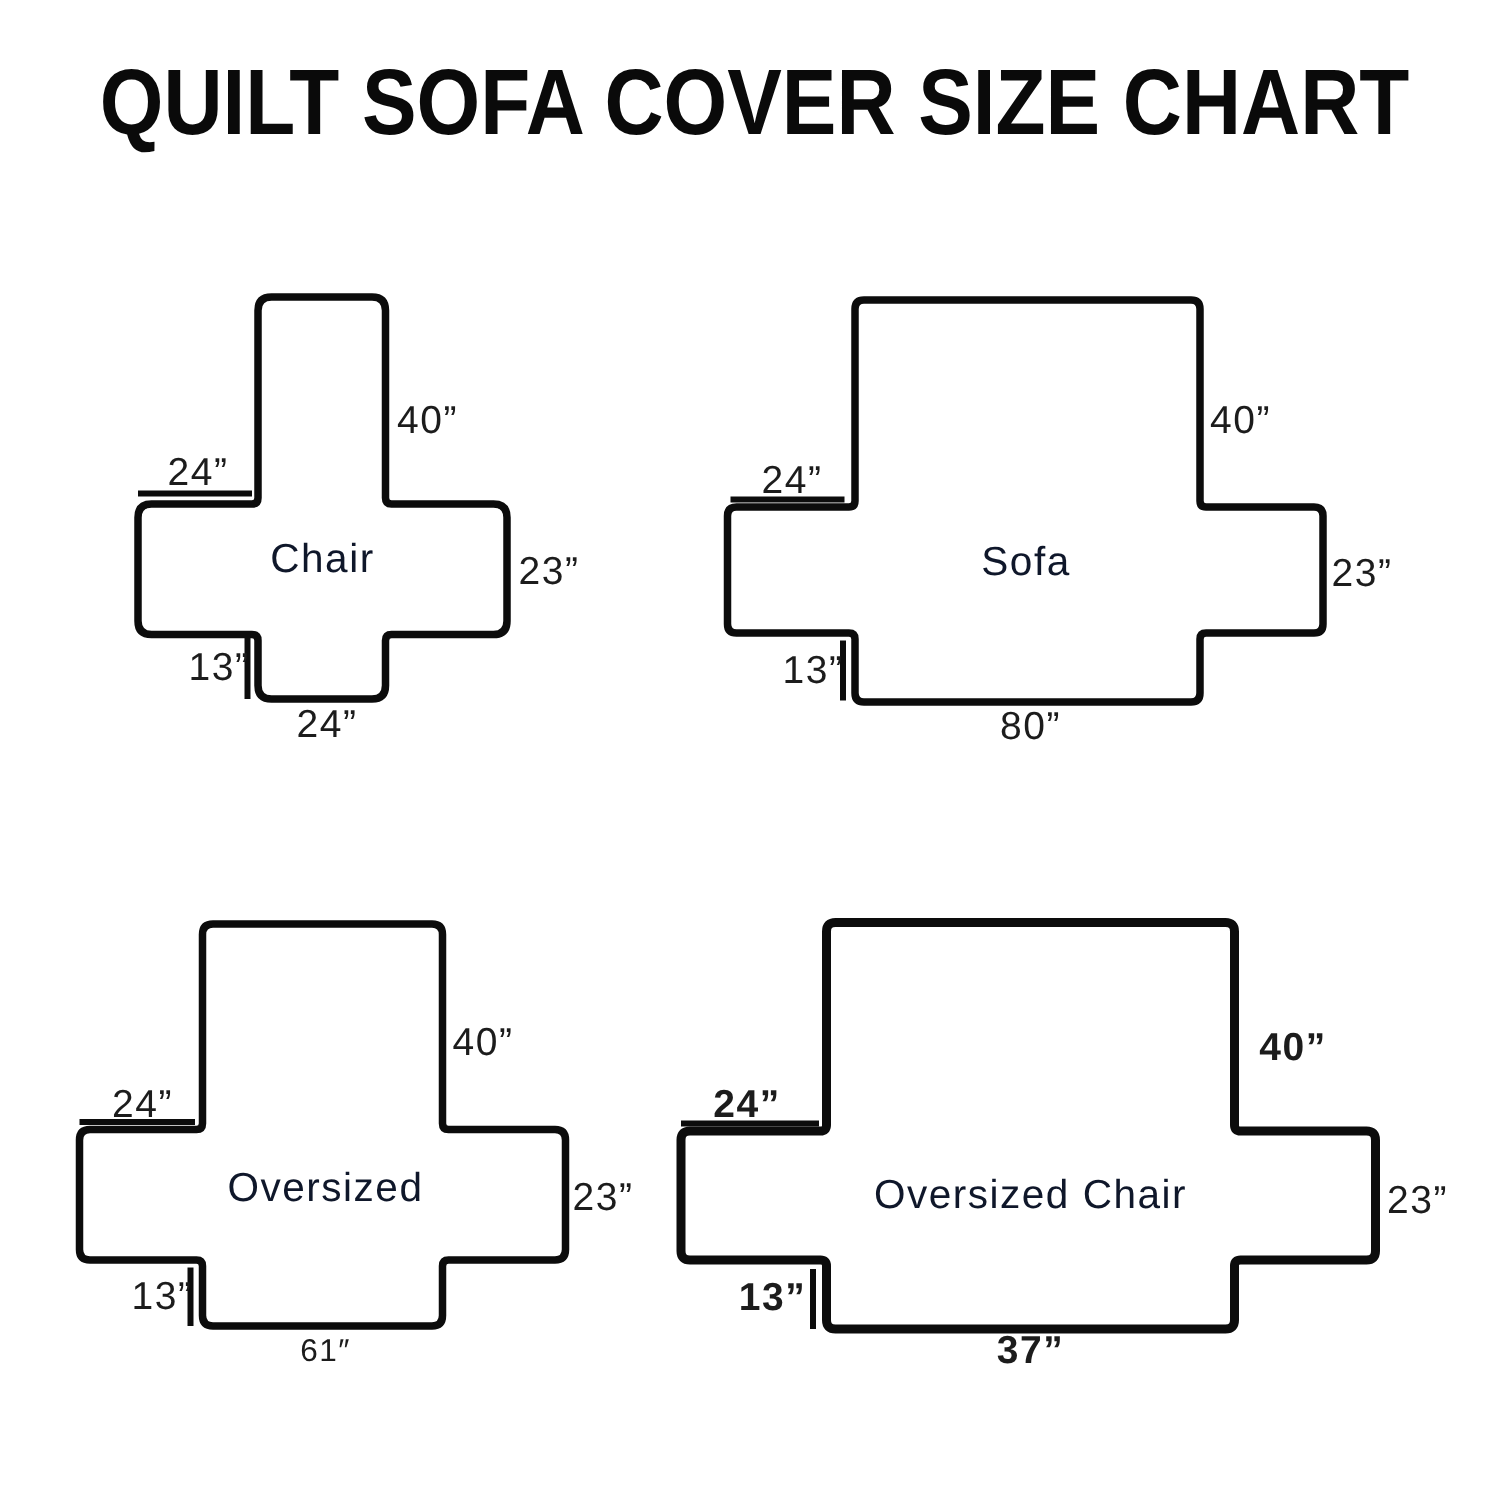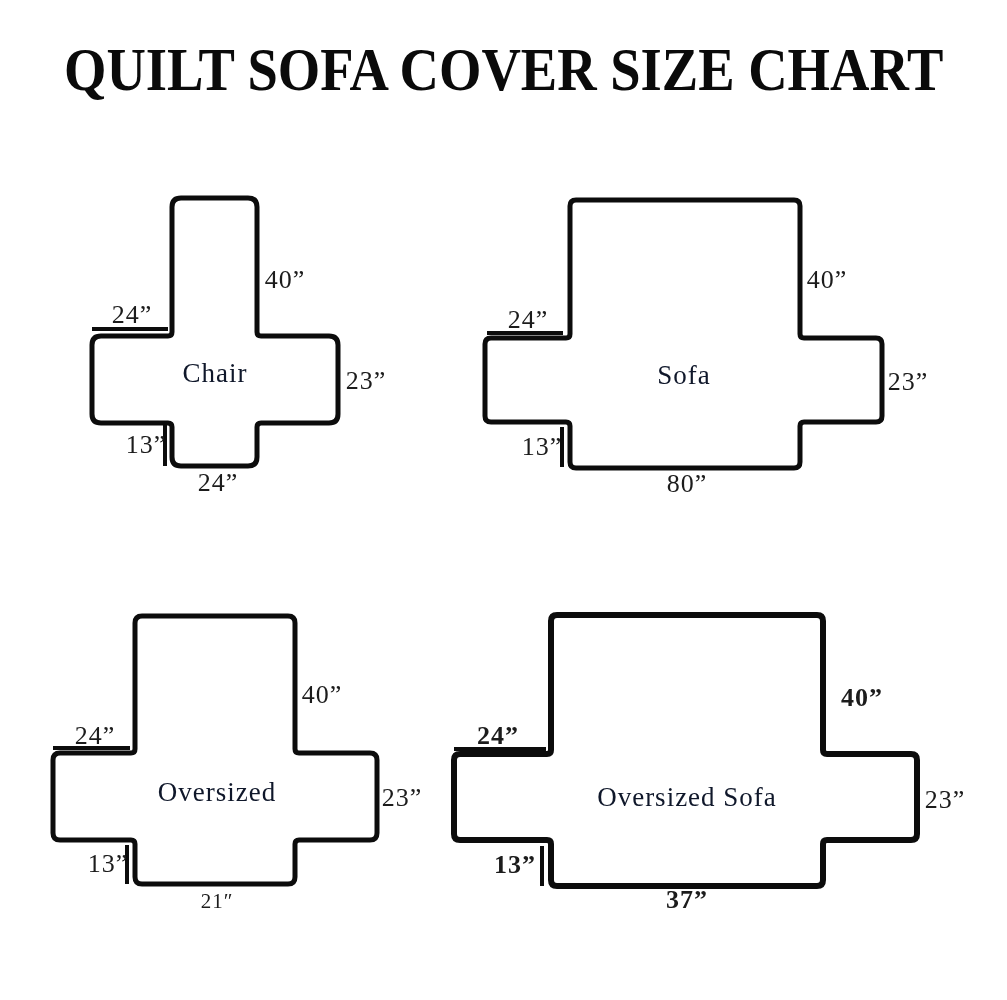--- a/index.html
+++ b/index.html
@@ -1,21 +1,21 @@
 <!DOCTYPE html>
 <html><head>
 <meta charset="utf-8">
 <style>
   html,body{margin:0;padding:0;background:#ffffff;}
   .page{
     position:relative;
     width:1007px;height:1000px;
     background:#ffffff;
     overflow:hidden;
-    font-family:Liberation Serif, serif;
+    font-family:Liberation Sans, sans-serif;
     color:#141414;
   }
   .title-wrap{
     position:absolute;
     left:0;top:38px;width:100%;
     text-align:center;
     line-height:1;
     margin:0;
   }
   .title-wrap span{
@@ -81,21 +81,21 @@
       <div class="measure-label" style="left: 827px; top: 280px;">40”</div>
       <div class="measure-label" style="left: 528px; top: 320px;">24”</div>
       <div class="measure-label" style="left: 908px; top: 382px;">23”</div>
       <div class="measure-label" style="left: 542px; top: 447px;">13”</div>
       <div class="measure-label" style="left: 687px; top: 484px;">80”</div>
       <div class="name-label" style="left: 217px; top: 792px;">Oversized</div>
       <div class="measure-label" style="left: 322px; top: 695px;">40”</div>
       <div class="measure-label" style="left: 95px; top: 736px;">24”</div>
       <div class="measure-label" style="left: 402px; top: 798px;">23”</div>
       <div class="measure-label" style="left: 108px; top: 864px;">13”</div>
-      <div class="measure-label small-prime" style="left: 217px; top: 901px;">21″</div>
-      <div class="name-label" style="left: 687px; top: 797px;">Oversized Sofa</div>
+      <div class="measure-label small-prime" style="left: 217px; top: 901px;">61″</div>
+      <div class="name-label" style="left: 687px; top: 797px;">Oversized Chair</div>
       <div class="measure-label bold" style="left: 862px; top: 698px;">40”</div>
       <div class="measure-label bold" style="left: 498px; top: 736px;">24”</div>
       <div class="measure-label" style="left: 945px; top: 800px;">23”</div>
       <div class="measure-label bold" style="left: 515px; top: 865px;">13”</div>
       <div class="measure-label bold" style="left: 687px; top: 900px;">37”</div>
     </div>
 </div>
 
 </body></html>

